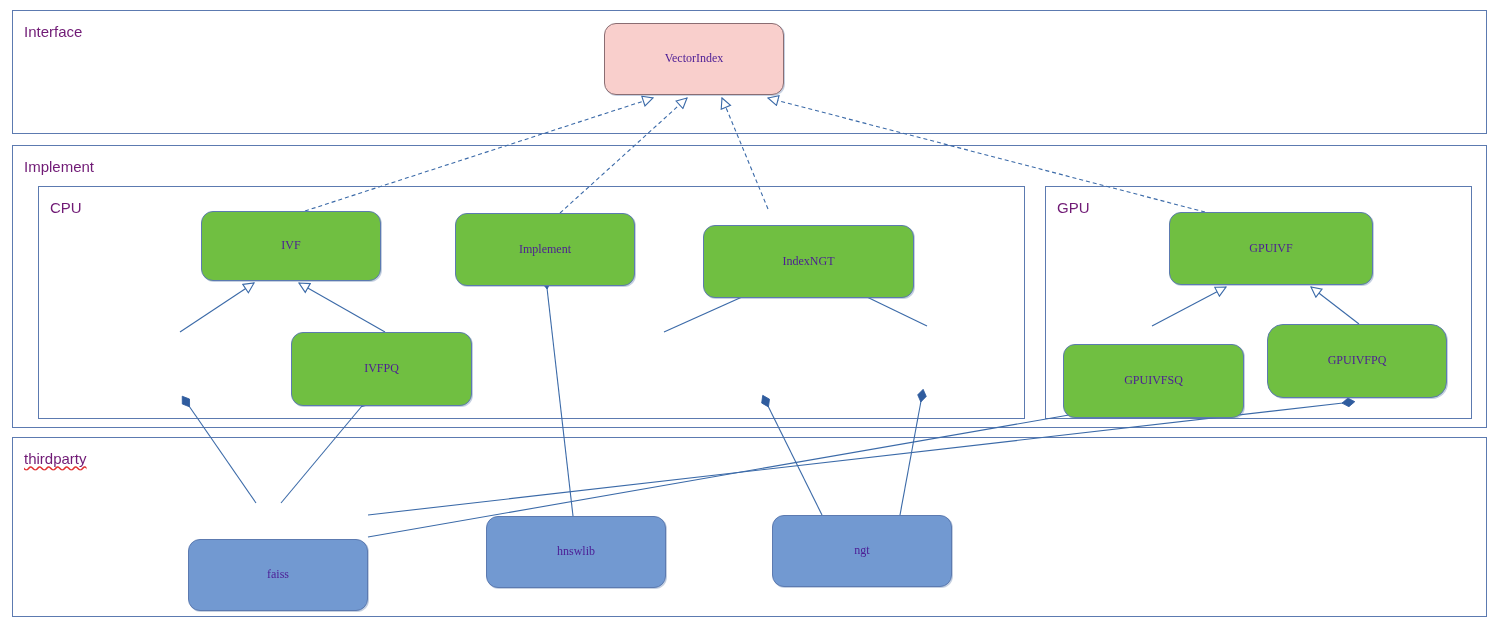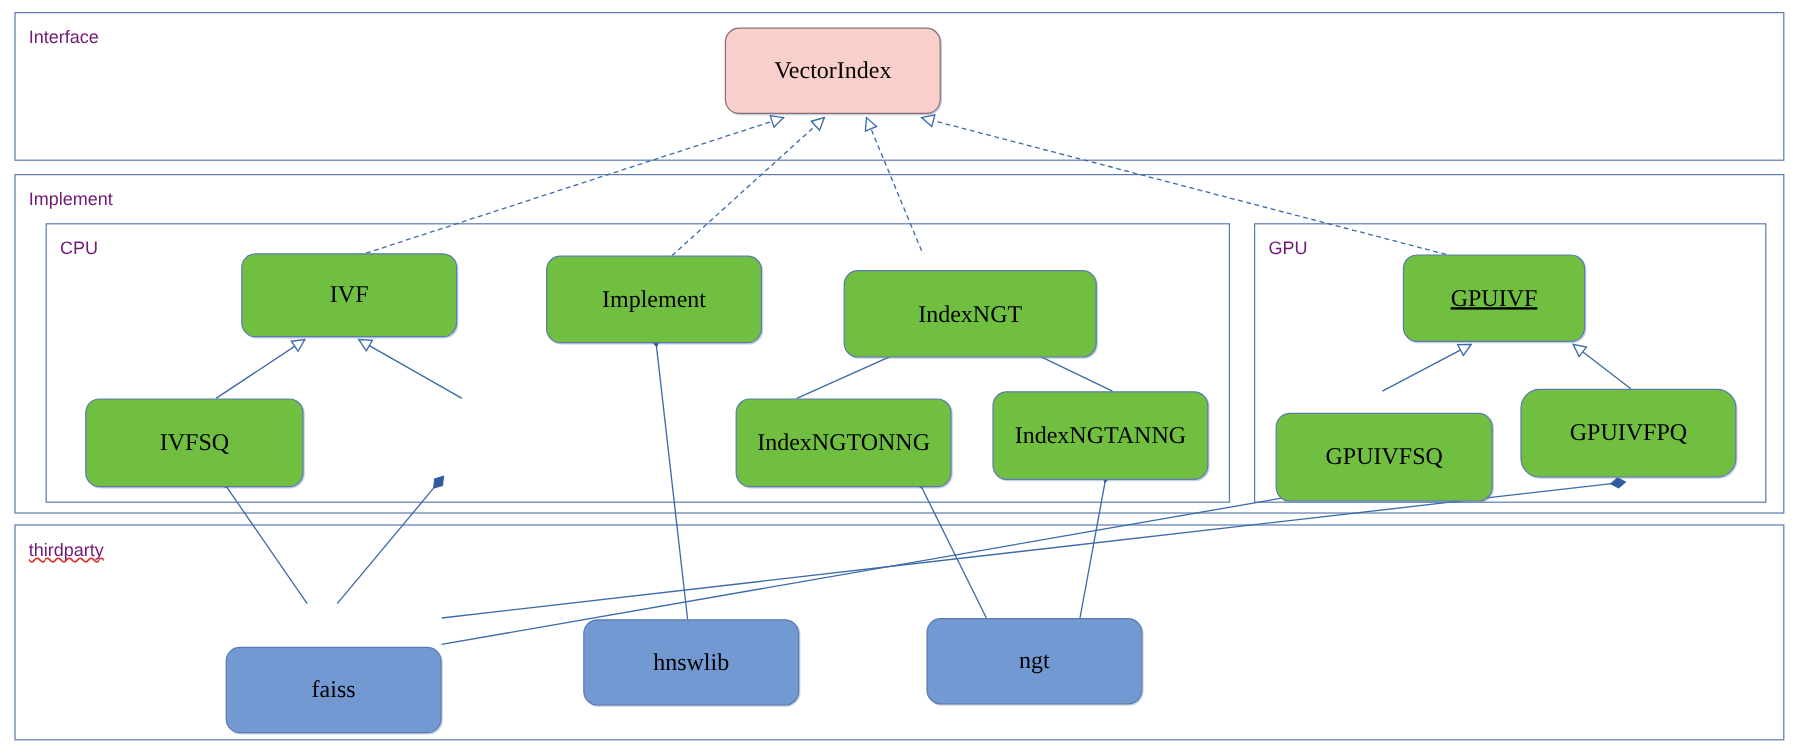--- a/index.html
+++ b/index.html
@@ -40,22 +40,22 @@
   .node {
     position: absolute;
     box-sizing: border-box;
     border: 1px solid #5c7ab0;
     border-radius: 12px;
     display: flex;
     align-items: center;
     justify-content: center;
     text-align: center;
     font-family: "Liberation Serif", "DejaVu Serif", serif;
-    font-size: 20px;
-    color: #000000;
+    font-size: 12px;
+    color: #4c1d95;
     line-height: 1.1;
     box-shadow: 1px 1px 0 rgba(90,120,170,0.35);
   }
   .node.iface   { background: #f9cfcc; border-color: #8a6d72; }
   .node.impl    { background: #70bf41; border-color: #5c7ab0; }
   .node.third   { background: #7299d1; border-color: #5c7ab0; }
 
   
   #edges {
     position: absolute;
@@ -113,25 +113,23 @@
         <line x1="822" y1="515" x2="768" y2="406" stroke="#3b6aa8" stroke-width="1.1" marker-end="url(#filled-diamond)"></line>
         <line x1="900" y1="515" x2="921" y2="401" stroke="#3b6aa8" stroke-width="1.1" marker-end="url(#filled-diamond)"></line>
       </g>
   </svg>
 
   <div class="node iface" id="node-0" style="left: 604px; top: 23px; width: 180px; height: 72px;">VectorIndex</div>
 
   <div class="node impl" id="node-1" style="left: 201px; top: 211px; width: 180px; height: 70px;">IVF</div>
   <div class="node impl" id="node-2" style="left: 455px; top: 213px; width: 180px; height: 73px;">Implement</div>
   <div class="node impl" id="node-3" style="left: 703px; top: 225px; width: 211px; height: 73px;">IndexNGT</div>
-  <div class="node impl" id="node-4" style="left: 1169px; top: 212px; width: 152px; height: 73px; text-decoration: underline;">GPUIVF</div>
+  <div class="node impl" id="node-4" style="left: 1169px; top: 212px; width: 204px; height: 73px;">GPUIVF</div>
 
-  <div class="node impl" id="node-5" style="left: 71px; top: 332px; width: 182px; height: 74px;">IVFSQ</div>
-  <div class="node impl" id="node-7" style="left: 613px; top: 332px; width: 180px; height: 74px;">IndexNGTONNG</div>
-  <div class="node impl" id="node-8" style="left: 827px; top: 326px; width: 180px; height: 74px;">IndexNGTANNG</div>
+  <div class="node impl" id="node-6" style="left: 291px; top: 332px; width: 181px; height: 74px;">IVFPQ</div>
   <div class="node impl" id="node-9" style="left: 1063px; top: 344px; width: 181px; height: 74px;">GPUIVFSQ</div>
   <div class="node impl" id="node-10" style="left: 1267px; top: 324px; width: 180px; height: 74px; border-radius: 16px;">GPUIVFPQ</div>
 
   <div class="node third" id="node-11" style="left: 188px; top: 503px; width: 180px; height: 72px; margin-top: 36px;">faiss</div>
   <div class="node third" id="node-12" style="left: 486px; top: 516px; width: 180px; height: 72px;">hnswlib</div>
   <div class="node third" id="node-13" style="left: 772px; top: 515px; width: 180px; height: 72px;">ngt</div>
 
 </div>
 
 </body></html>

